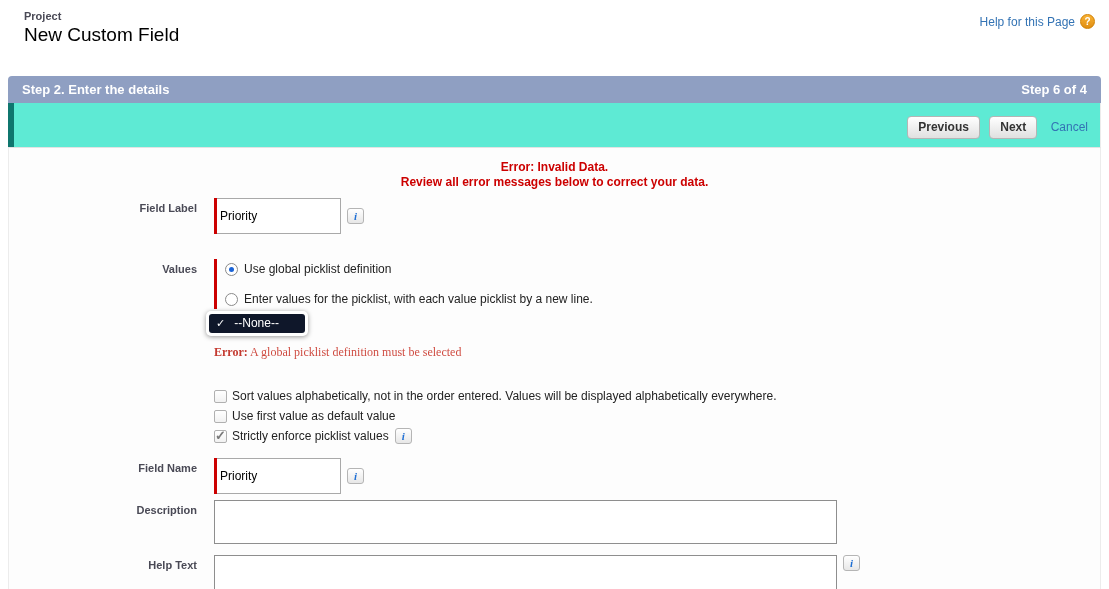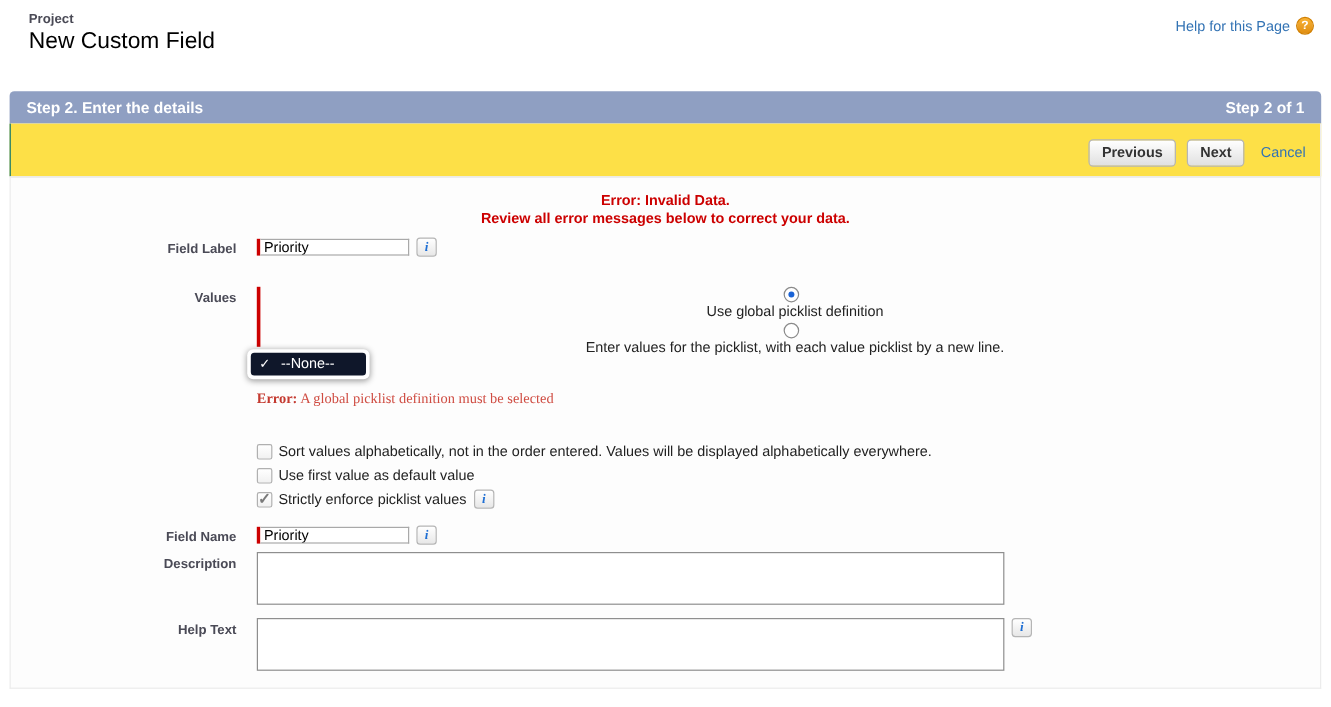--- a/index.html
+++ b/index.html
@@ -17,52 +17,52 @@
   .help-icon { width: 15px; height: 15px; border-radius: 50%;
                background: linear-gradient(#f9b234, #e08e12); border: 1px solid #d07f00;
                color: #fff; font-size: 10px; font-weight: bold; line-height: 13px;
                text-align: center; display: inline-block; cursor: pointer; }
 
   
   .panel { margin: 18px 8px 0 8px; }
   .panel-header { background: #8f9fc2; border-radius: 4px 4px 0 0; height: 27px;
                   display: flex; justify-content: space-between; align-items: center;
                   padding: 0 14px; color: #fff; font-size: 13px; font-weight: bold; }
-  .toolbar { background: #fde047; border-left: 1px solid #0f766e; border-right: 1px solid #ececec;
+  .toolbar { background: #5eead4; border-left: 6px solid #0f766e; border-right: 1px solid #ececec;
              text-align: right; padding: 13px 12px 8px 4px; }
   .btn { font-family: "Liberation Sans", sans-serif; font-size: 12px; font-weight: bold; color: #333;
          background: linear-gradient(#ffffff, #e0e0e0); border: 1px solid #b5b5b5; border-radius: 4px;
          padding: 3px 10px 4px 10px; margin-left: 6px; cursor: pointer; }
   .cancel-link { color: #3373b4; font-size: 12px; margin-left: 10px; text-decoration: none; cursor: pointer; }
 
   .form-body { background: #fdfdfd; border: 1px solid #ececec; border-top: 1px solid #e3e3e3;
                min-height: 427px; padding-top: 12px; }
 
   
   .error-summary { text-align: center; color: #cc0000; font-weight: bold; font-size: 12px; line-height: 15px; }
 
   
   .frow { display: flex; align-items: flex-start; }
   .flabel { width: 205px; flex: 0 0 205px; text-align: right; padding-right: 17px;
             font-size: 11px; font-weight: bold; color: #4a4a56; padding-top: 4px; }
   .ffield { flex: 1; }
 
   .required-wrap { display: inline-flex; border-left: 3px solid #cc0000; vertical-align: middle; }
-  .text-input { width: 124px; height: 14px; border: 1px solid #a9a9a9; border-left: none;
+  .text-input { width: 124px; height: 36px; border: 1px solid #a9a9a9; border-left: none;
                 font-family: "Liberation Sans", sans-serif; font-size: 12px; padding: 1px 3px; }
 
   .info-icon { display: inline-block; width: 17px; height: 16px; border: 1px solid #b5b5b5; border-radius: 3px;
                background: linear-gradient(#ffffff, #e7e7e7); color: #1f6fd4;
                font-family: "Liberation Serif", serif; font-weight: bold; font-style: italic;
                font-size: 11px; line-height: 14px; text-align: center; vertical-align: middle;
                margin-left: 6px; cursor: pointer; }
 
   
   .radio-group { border-left: 3px solid #cc0000; padding-left: 8px; }
-  .radio-row { display: flex; align-items: center; height: 20px; margin-bottom: 10px; flex-direction: column; }
+  .radio-row { display: flex; align-items: center; height: 20px; margin-bottom: 10px; }
   .radio-row:last-child { margin-bottom: 0; }
   .radio { width: 13px; height: 13px; border-radius: 50%; border: 1px solid #8a8a8a; background: #fff;
            display: inline-block; position: relative; margin-right: 6px; flex: 0 0 13px; cursor: pointer; }
   .radio.selected::after { content: ""; position: absolute; left: 3px; top: 3px; width: 5px; height: 5px;
                            border-radius: 50%; background: #1a63d6; }
   .radio-label { font-size: 12px; color: #222; }
 
   
   .picklist-pop { display: inline-block; margin-left: -8px; margin-top: 2px; background: #fff;
                   border-radius: 5px; padding: 3px; box-shadow: 0 1px 5px rgba(0,0,0,.4); }
@@ -102,21 +102,21 @@
   </div>
   <div class="ph-right">
     <a class="help-link">Help for this Page</a>
     <span class="help-icon">?</span>
   </div>
 </div>
 
 <div class="panel">
   <div class="panel-header">
     <span>Step 2. Enter the details</span>
-    <span>Step 2 of 1</span>
+    <span>Step 6 of 4</span>
   </div>
 
   <div class="toolbar">
     <button class="btn">Previous</button>
     <button class="btn">Next</button>
     <a class="cancel-link">Cancel</a>
   </div>
 
   <div class="form-body">
 

